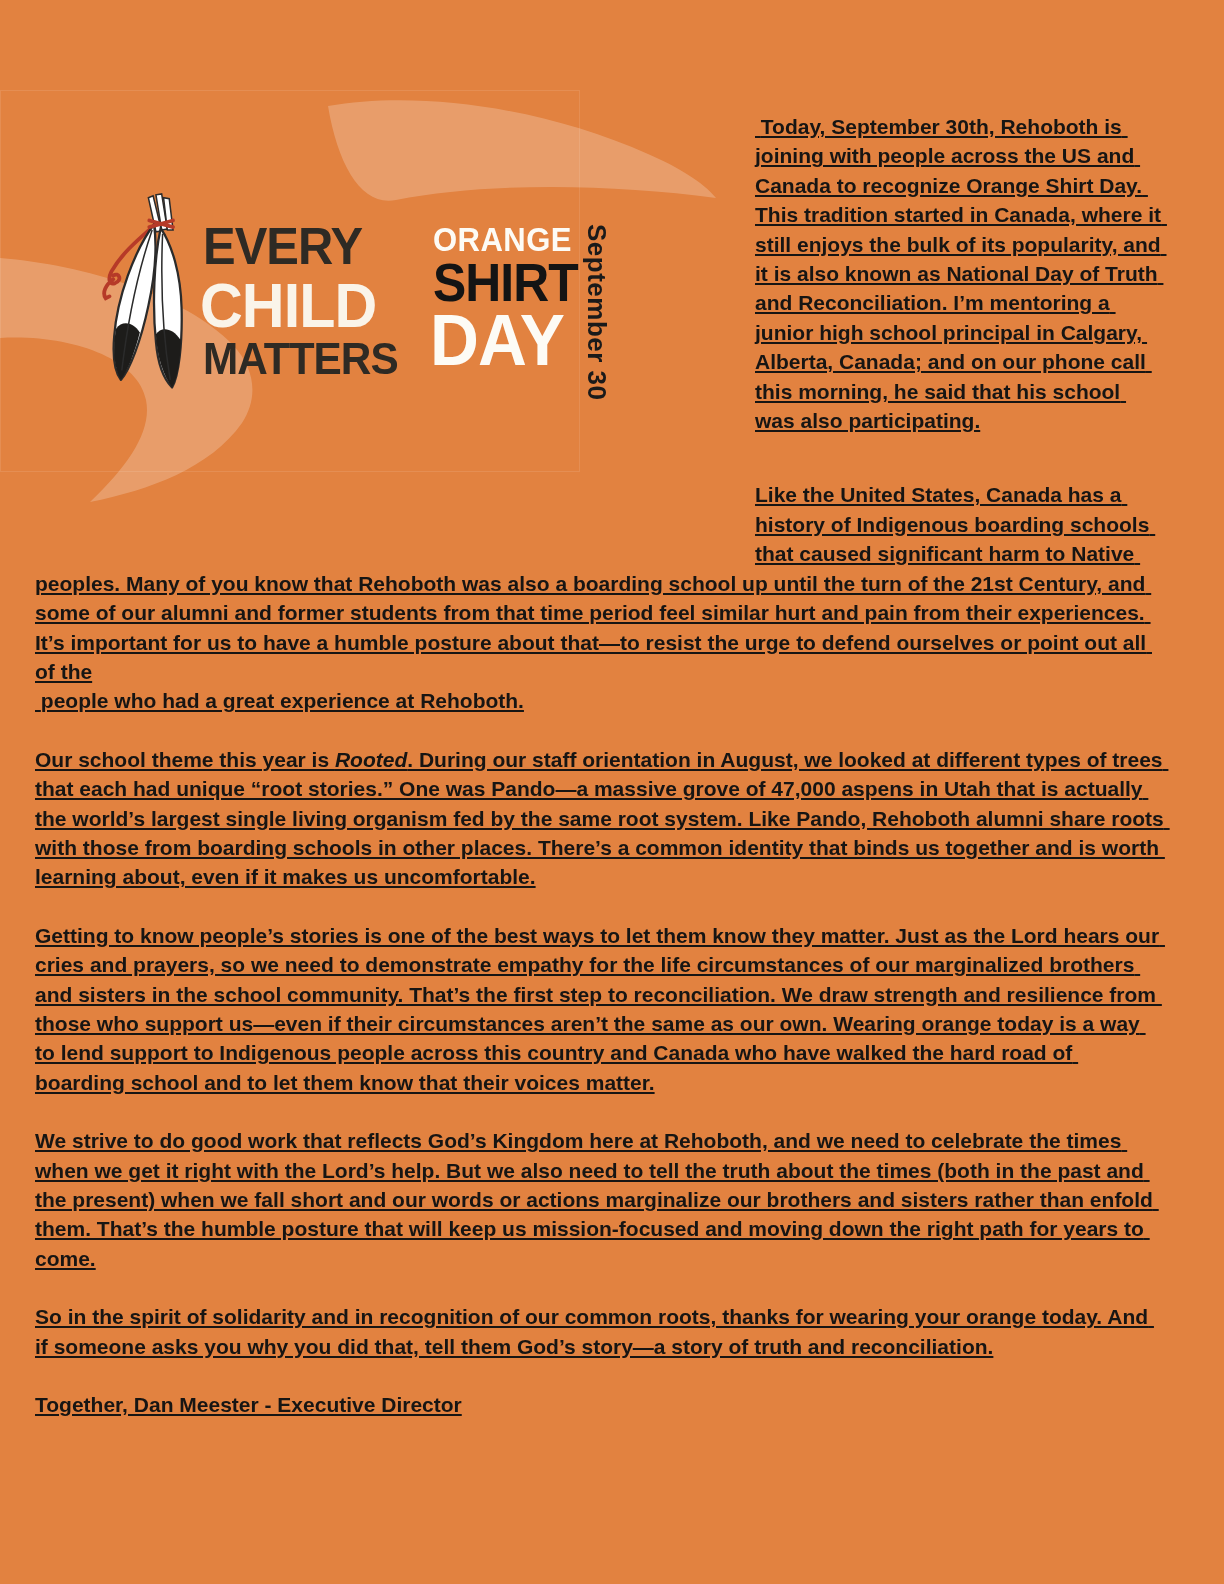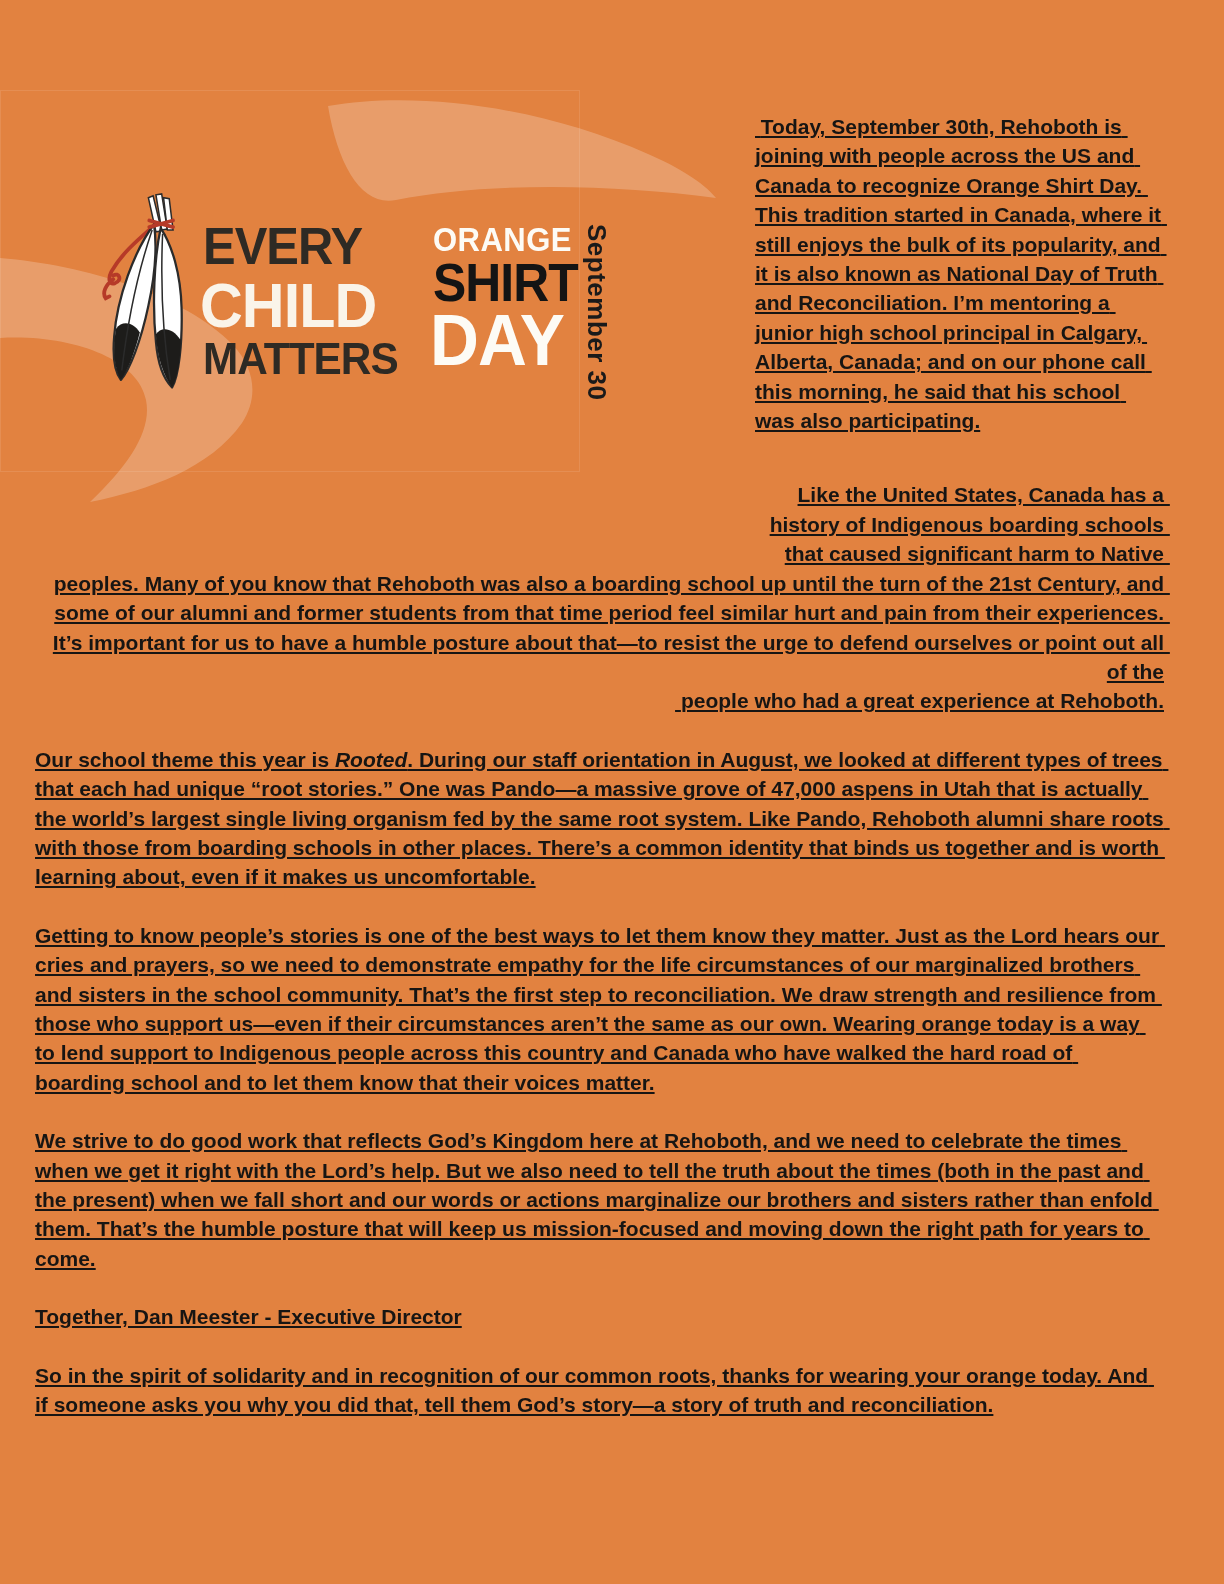--- a/index.html
+++ b/index.html
@@ -19,21 +19,21 @@
     font-size: 21px;
     line-height: 29.4px;
     color: #171513;
   }
   .para {
     margin: 29px 0 0 0;
     white-space: pre-wrap;
     text-decoration: underline;
   }
   .para.intro { margin-top: 22px; }
-  .para.gap-lg { margin-top: 45px; text-align: right; }
+  .para.gap-lg { margin-top: 45px; }
   .para em { font-style: italic; }
 
   
   .logo-float {
     float: left;
     width: 755px;
     height: 457px;
     margin-left: -35px;
     position: relative;
   }
@@ -131,18 +131,18 @@
 
     <p class="para gap-lg">Like the United States, Canada has a history of Indigenous boarding schools that caused significant harm to Native peoples. Many of you know that Rehoboth was also a boarding school up until the turn of the 21st Century, and some of our alumni and former students from that time period feel similar hurt and pain from their experiences. It’s important for us to have a humble posture about that—to resist the urge to defend ourselves or point out all of the
  people who had a great experience at Rehoboth.</p>
 
     <p class="para"><span>Our school theme this year is </span><em>Rooted</em><span>. During our staff orientation in August, we looked at different types of trees that each had unique “root stories.” One was Pando—a massive grove of 47,000 aspens in Utah that is actually the world’s largest single living organism fed by the same root system. Like Pando, Rehoboth alumni share roots with those from boarding schools in other places. There’s a common identity that binds us together and is worth learning about, even if it makes us uncomfortable.</span></p>
 
     <p class="para">Getting to know people’s stories is one of the best ways to let them know they matter. Just as the Lord hears our cries and prayers, so we need to demonstrate empathy for the life circumstances of our marginalized brothers and sisters in the school community. That’s the first step to reconciliation. We draw strength and resilience from those who support us—even if their circumstances aren’t the same as our own. Wearing orange today is a way to lend support to Indigenous people across this country and Canada who have walked the hard road of boarding school and to let them know that their voices matter.</p>
 
     <p class="para">We strive to do good work that reflects God’s Kingdom here at Rehoboth, and we need to celebrate the times when we get it right with the Lord’s help. But we also need to tell the truth about the times (both in the past and the present) when we fall short and our words or actions marginalize our brothers and sisters rather than enfold them. That’s the humble posture that will keep us mission-focused and moving down the right path for years to come.</p>
 
+    <p class="para">So in the spirit of solidarity and in recognition of our common roots, thanks for wearing your orange today. And if someone asks you why you did that, tell them God’s story—a story of truth and reconciliation.</p>
+
     <p class="para signature">Together, Dan Meester - Executive Director</p>
-
-    <p class="para">So in the spirit of solidarity and in recognition of our common roots, thanks for wearing your orange today. And if someone asks you why you did that, tell them God’s story—a story of truth and reconciliation.</p>
 
   </div>
 </div>
 
 </body></html>

